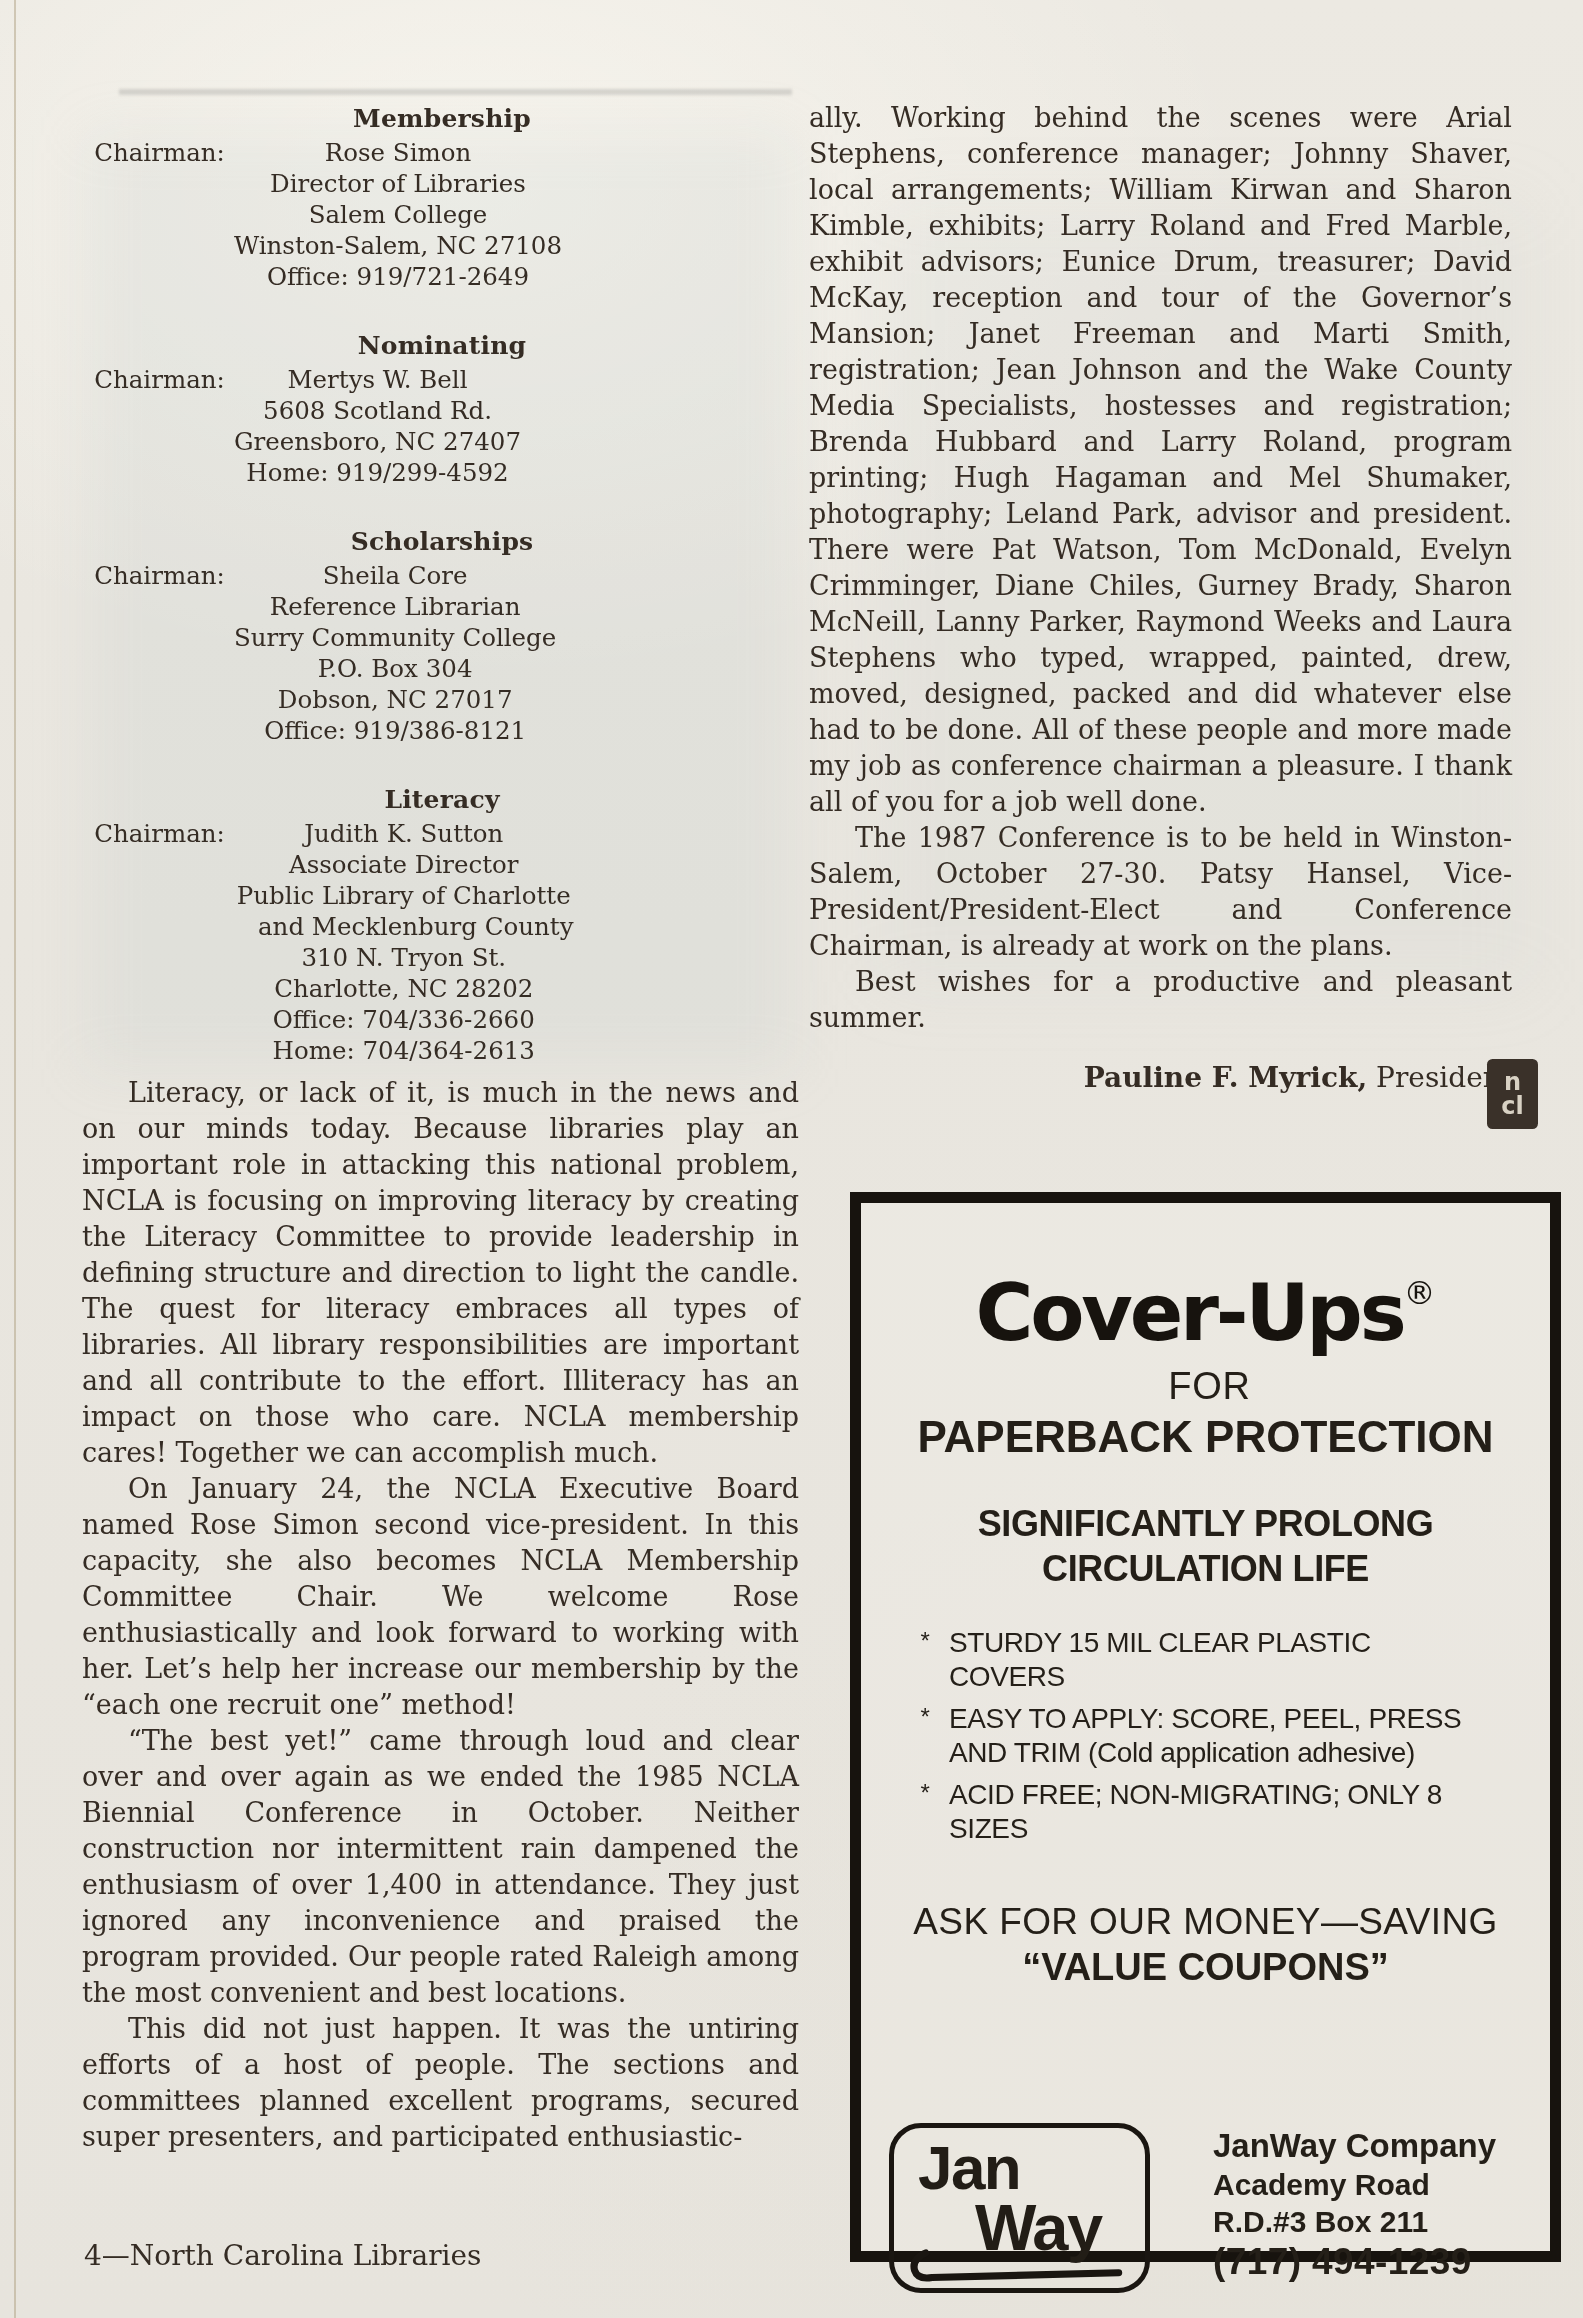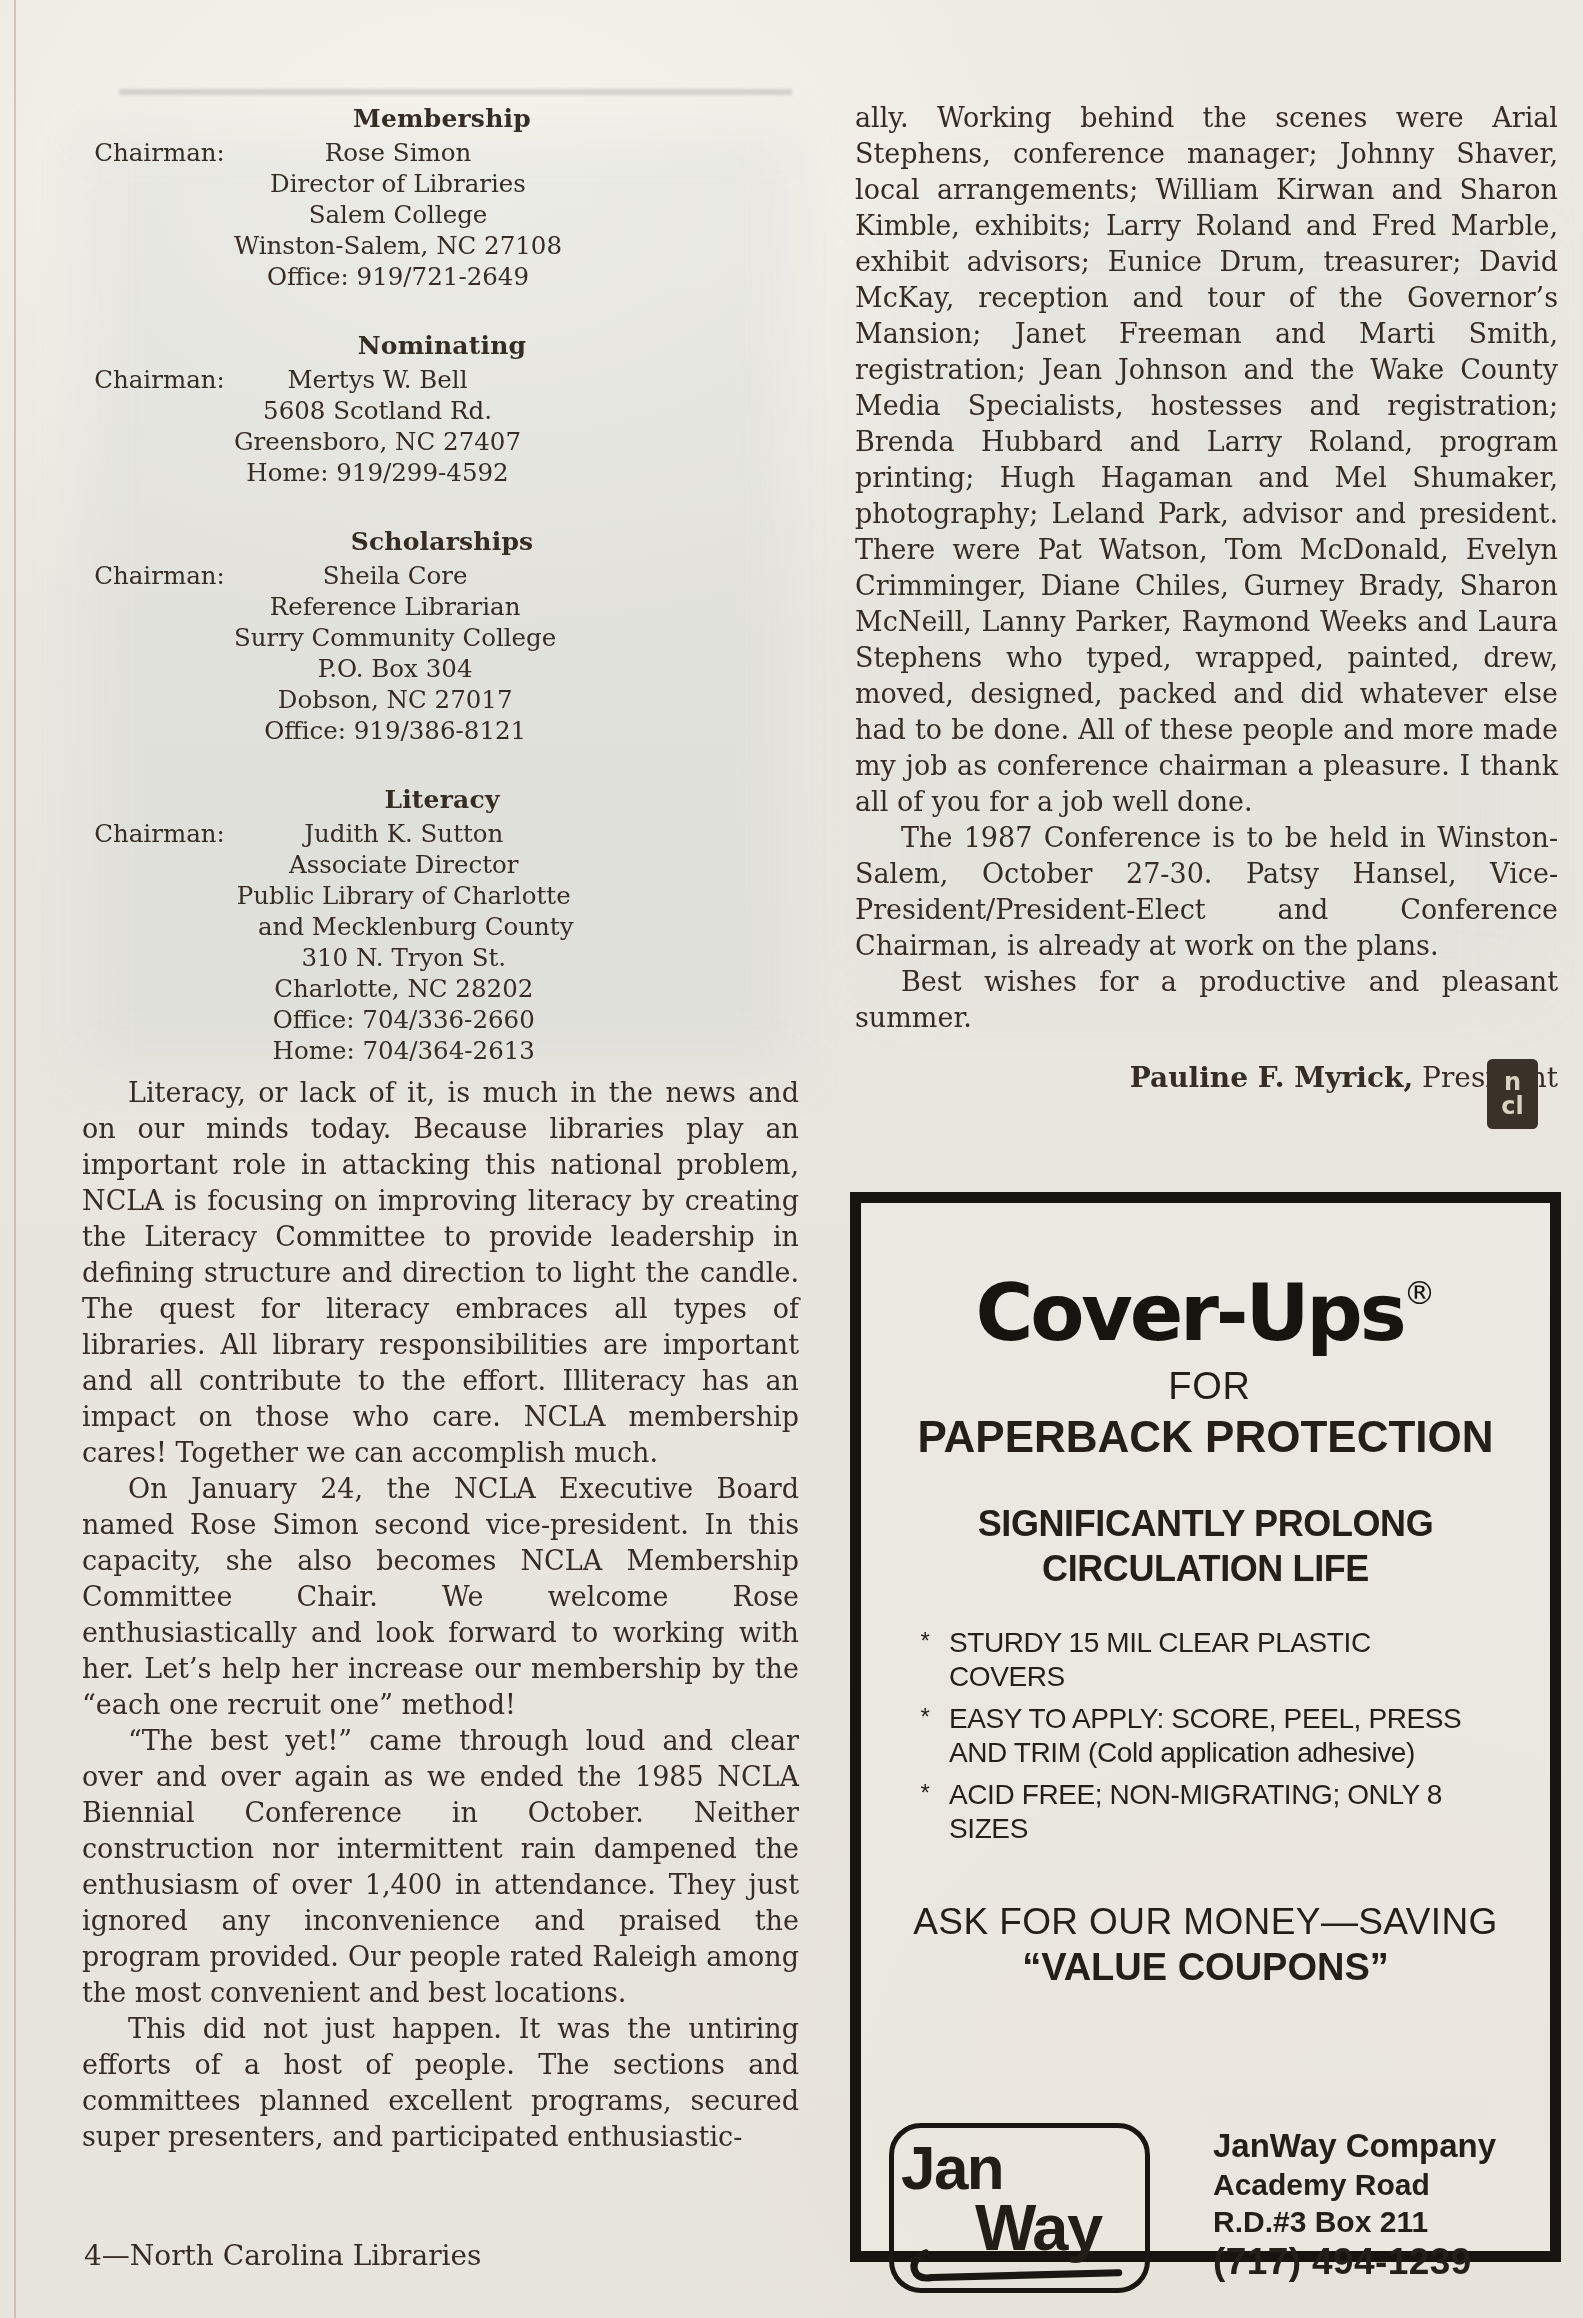--- a/index.html
+++ b/index.html
@@ -25,21 +25,21 @@
   .committee{margin-bottom:36px;text-align:center;}
   .c-head{font-weight:bold;font-size:25px;line-height:36px;letter-spacing:0.2px;}
   .c-row{display:flex;}
   .c-label{width:149px;flex:0 0 149px;font-size:24.5px;line-height:31px;}
   .c-lines{font-size:24.5px;line-height:31px;}
   .c-lines .cont-indent{text-indent:24px;}
 
   
   .body-col{position:absolute;font-size:27px;line-height:36px;text-align:justify;}
   .left-body{left:82px;top:1075px;width:717px;}
-  .right-col{left:855px;top:100px;width:703px;}
+  .right-col{left:809px;top:100px;width:703px;}
   .body-col p{margin:0;}
   .indent-first{text-indent:46px;}
   .signature{margin-top:24px;text-align:right;font-size:28px;}
   .signature .sig-name{font-weight:bold;}
 
   .ncl-logo{
     position:absolute;left:1487px;top:1059px;width:51px;height:70px;
     background:#3a3129;border-radius:5.5px;
     display:flex;flex-direction:column;align-items:center;justify-content:center;
     color:#d9d2c4;font-family:"DejaVu Sans","Liberation Sans",sans-serif;
@@ -68,21 +68,21 @@
   .ad-bullet .star{flex:0 0 28.5px;font-size:24px;line-height:28.5px;padding-top:1.6px;}
   .ad-bullet .btxt{font-size:28px;line-height:34px;letter-spacing:-0.4px;}
   .ad-ask{margin-top:46px;text-align:center;}
   .ad-ask-1{font-size:37px;line-height:44px;letter-spacing:0.4px;}
   .ad-ask-2{font-weight:bold;font-size:38px;line-height:46px;}
   .ad-bottom{margin-top:133px;width:633px;display:flex;align-items:flex-start;}
   .janway-box{
     position:relative;flex:0 0 261px;width:261px;height:170px;
     border:5.5px solid #1a1611;border-radius:32px;box-sizing:border-box;
   }
-  .janway-jan{position:absolute;left:7px;top:4.7px;font-weight:bold;font-size:62px;letter-spacing:-1.6px;color:#221d16;}
+  .janway-jan{position:absolute;left:24px;top:4.7px;font-weight:bold;font-size:62px;letter-spacing:-1.6px;color:#221d16;}
   .janway-way{position:absolute;left:81px;top:62px;font-weight:bold;font-size:65px;letter-spacing:-1.6px;color:#221d16;}
   .janway-swoosh{position:absolute;left:0;top:0;}
   .janway-addr{margin-left:63px;padding-top:3.2px;text-align:left;}
   .ja-company{font-weight:bold;font-size:33px;line-height:40px;}
   .ja-line{font-weight:bold;font-size:30px;line-height:37px;}
   .ja-phone{font-weight:bold;font-size:37px;line-height:44px;letter-spacing:0.4px;}
 </style>
 </head>
 <body>
 

